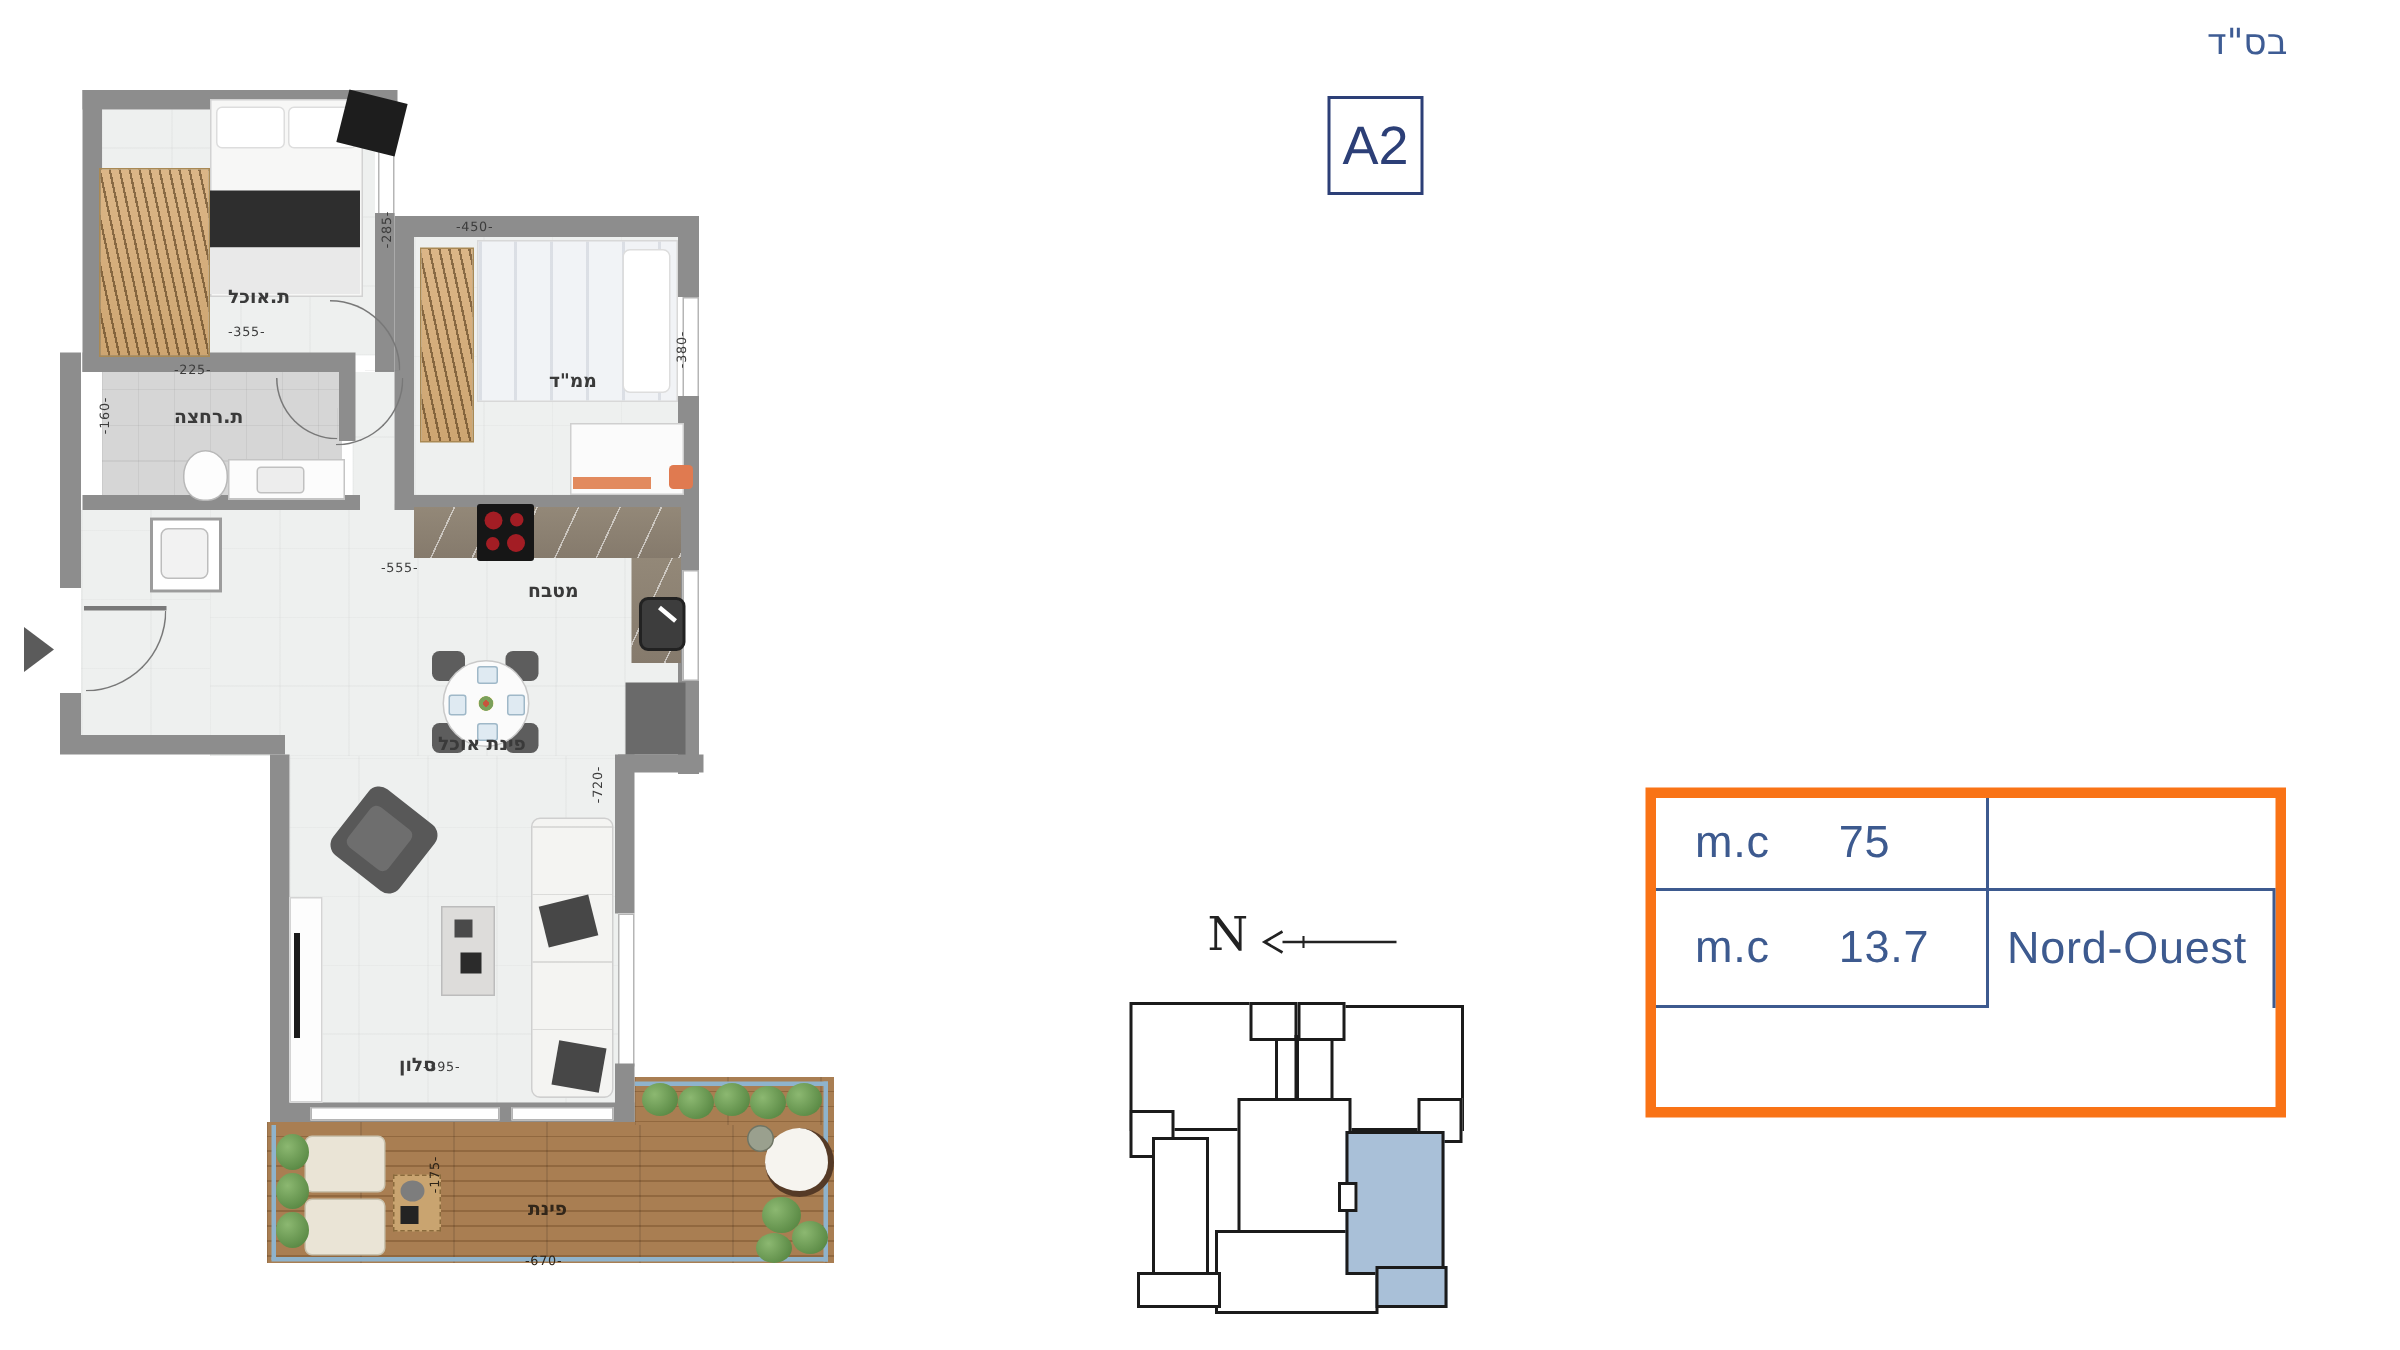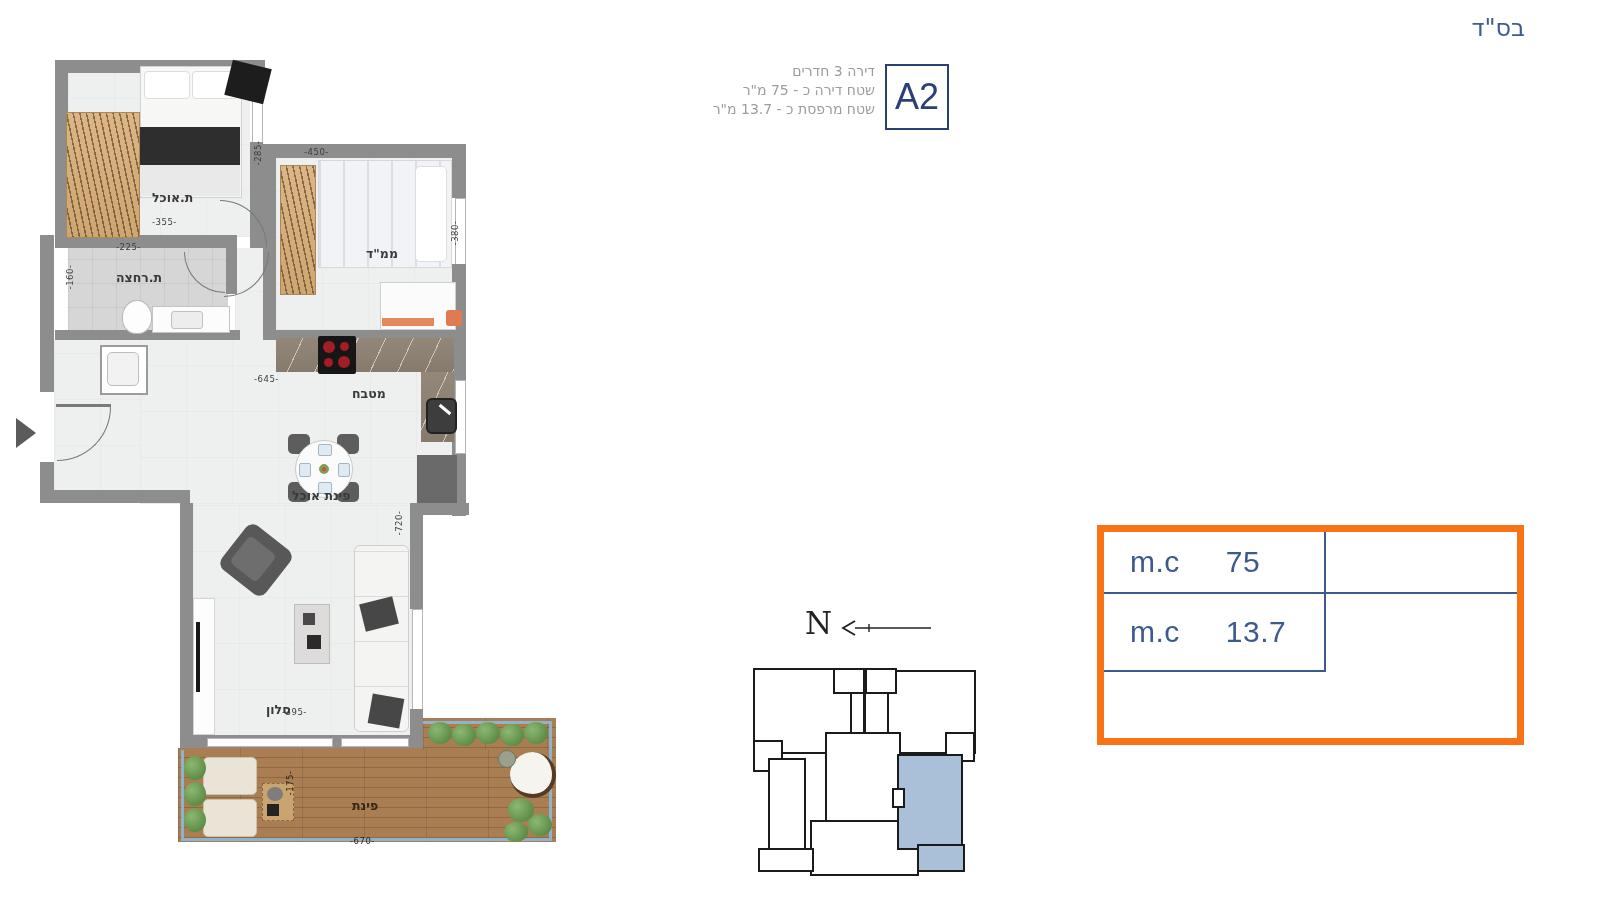--- a/index.html
+++ b/index.html
@@ -42,25 +42,20 @@
   .cell-left{padding-left:26px;gap:46px;font-size:30px;letter-spacing:.5px;}
   .cell-note{justify-content:center;text-align:center;font-size:26px;line-height:1.35;letter-spacing:.3px;}
 </style>
 </head>
 <body>
 
 <div id="canvas">
 
   <div class="abs" style="left:1440px;top:14px;width:85px;text-align:right;font-size:24px;color:#3e5c94;">בס"ד</div>
 
-  <div class="abs" style="left:620px;top:62px;width:255px;text-align:right;color:#9a9c9e;font-size:14px;line-height:19px;">
-    <div>דירה 3 חדרים</div>
-    <div>שטח דירה כ - 75 מ"ר</div>
-    <div>שטח מרפסת כ - 13.7 מ"ר</div>
-  </div>
   <div class="abs" style="left:885px;top:64px;width:60px;height:62px;border:2.5px solid #2c3f77;
               display:flex;align-items:center;justify-content:center;">
     <span class="fr" style="font-size:36px;color:#2c3f77;">A2</span>
   </div>
 
   <div class="floor" style="left:68px;top:73px;width:182px;height:164px;"></div>
   <div class="floor" style="left:276px;top:158px;width:176px;height:172px;"></div>
   <div class="bathfloor" style="left:68px;top:248px;width:160px;height:84px;"></div>
   <div class="floor" style="left:235px;top:248px;width:28px;height:90px;"></div>
   <div class="floor" style="left:54px;top:340px;width:140px;height:152px;"></div>
@@ -203,21 +198,21 @@
   <div class="rlabel" style="left:292px;top:488px;">פינת אוכל</div>
   <div class="rlabel" style="left:266px;top:702px;">סלון</div>
   <div class="rlabel" style="left:352px;top:798px;color:#33271a;">פינת</div>
 
   <div class="dim" style="left:152px;top:217px;">-355-</div>
   <div class="dim v" style="left:246px;top:148px;">-285-</div>
   <div class="dim" style="left:304px;top:147px;">-450-</div>
   <div class="dim v" style="left:443px;top:228px;">-380-</div>
   <div class="dim" style="left:116px;top:242px;">-225-</div>
   <div class="dim v" style="left:58px;top:272px;">-160-</div>
-  <div class="dim" style="left:254px;top:374px;">-645-</div>
+  <div class="dim" style="left:254px;top:374px;">-555-</div>
   <div class="dim" style="left:282px;top:707px;">-395-</div>
   <div class="dim v" style="left:387px;top:518px;">-720-</div>
   <div class="dim" style="left:350px;top:836px;color:#2e2418;">-670-</div>
   <div class="dim v" style="left:278px;top:778px;color:#2e2418;">-175-</div>
 
   <div class="abs" style="left:805px;top:605px;width:130px;height:40px;">
     <span style="position:absolute;left:0;top:0;font-family:'DejaVu Serif',serif;font-size:31px;color:#222;">N</span>
     <svg width="95" height="18" style="position:absolute;left:34px;top:14px;">
       <line x1="16" y1="9" x2="92" y2="9" stroke="#222" stroke-width="1.6"></line>
       <polyline points="16,2 4,9 16,16" fill="none" stroke="#222" stroke-width="1.8"></polyline>
@@ -248,18 +243,22 @@
       <span>m.c</span>
       <span>75</span>
     </div>
     <div class="cell cell-note fr last-col">
       <span></span>
     </div>
     <div class="cell cell-left fr">
       <span>m.c</span>
       <span>13.7</span>
     </div>
+    <div class="cell cell-left fr last-row" style="padding-left:12px;gap:0;">
+      <span>Nord-Ouest</span>
+      <span></span>
+    </div>
     <div class="cell cell-note fr last-col last-row">
       <span></span>
     </div>
   </div>
 
 </div>
 
 </body></html>

